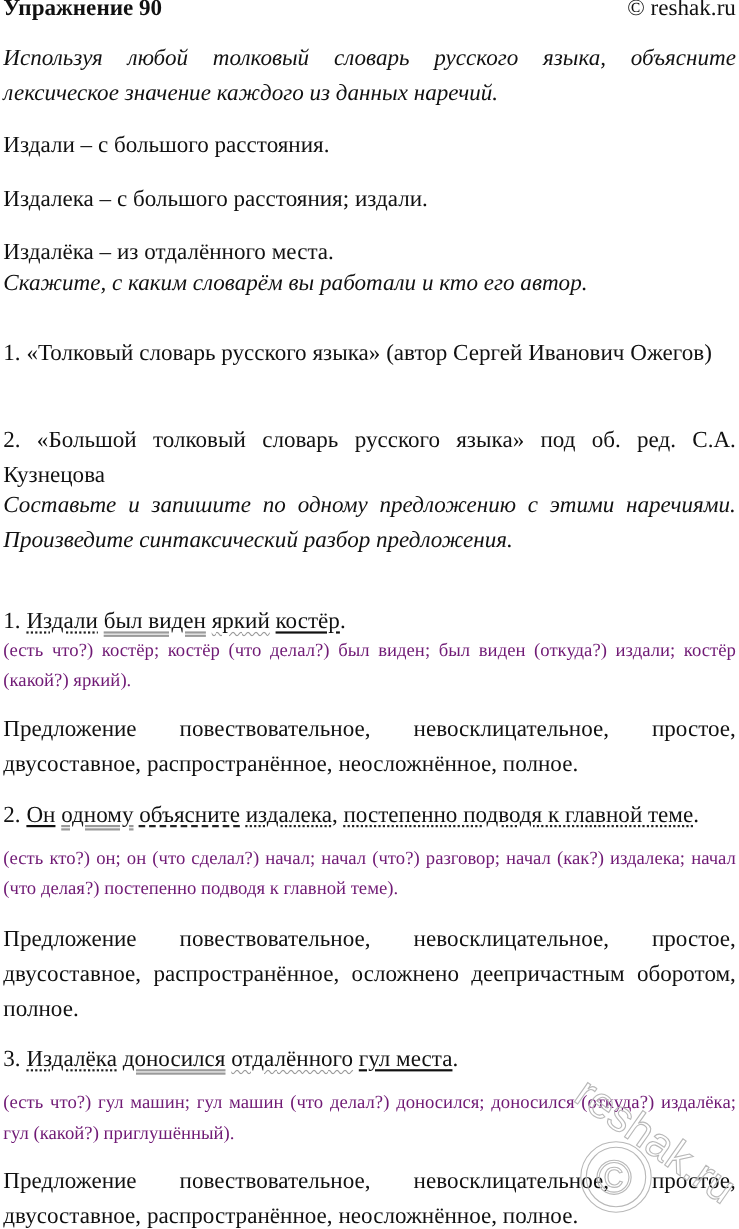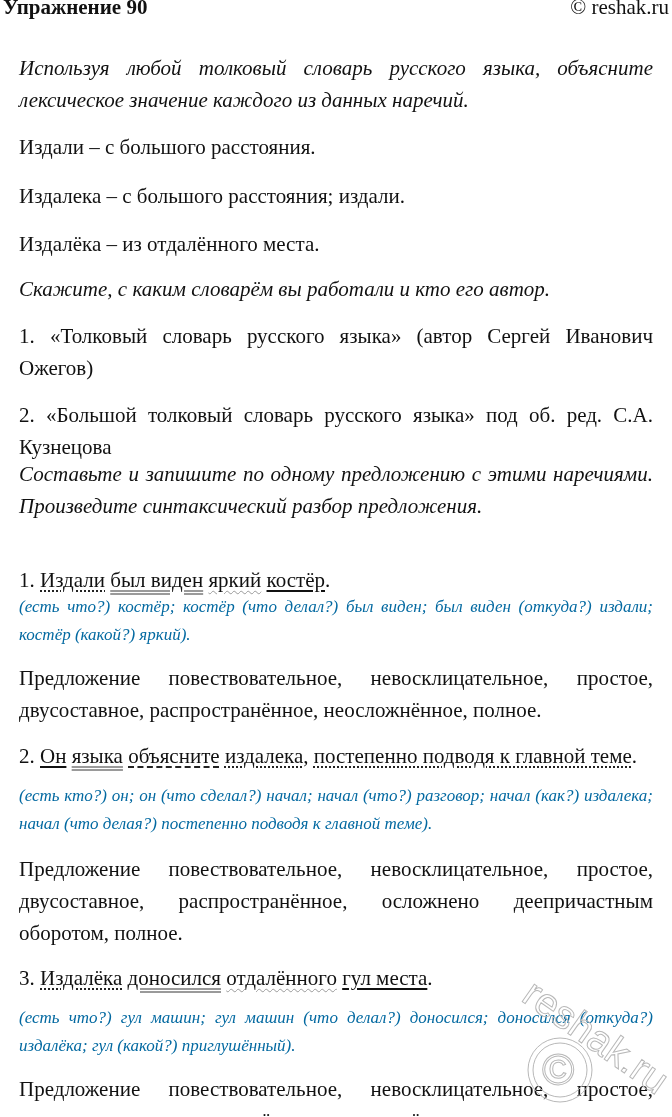--- a/index.html
+++ b/index.html
@@ -6,23 +6,23 @@
   body {
     width: 672px; height: 1117px; overflow: hidden; position: relative;
     font-family: "Liberation Serif", "DejaVu Serif", serif;
     color: #111111;
   }
   .page { position: absolute; left: 3px; top: 0; width: 666px; }
   .header { display: flex; justify-content: space-between; align-items: baseline;
     font-size: 21px; height: 24px; line-height: 24px; margin-top: -5px; }
   .title { font-weight: bold; }
   .copyright { font-weight: normal; }
-  p { margin: 16px; font-size: 21px; line-height: 32px; text-align: justify; }
+  p { margin: 0; font-size: 21px; line-height: 32px; text-align: justify; }
   .task { font-style: italic; }
-  .analysis { font-style: italic; color: #0369a1; font-size: 17px; line-height: 28px; }
+  .analysis { color: #701a75; font-size: 17px; line-height: 28px; }
   .s { position: absolute; left: 0; right: 0; }
   .u-single { text-decoration: underline; text-decoration-thickness: 1.5px; text-underline-offset: 3px; }
   .u-double { text-decoration: underline double #9a9a9a; text-underline-offset: 3px; }
   .u-wavy { text-decoration: underline wavy #9a9a9a; text-decoration-thickness: 1px; text-underline-offset: 3px; }
   .u-dashed { text-decoration: underline dashed #222; text-underline-offset: 3px; }
   .u-dashdot { text-decoration: underline dotted #222; text-decoration-thickness: 2px; text-underline-offset: 3px; }
   .watermark { position: absolute; left: 490px; top: 960px; width: 182px; height: 157px; pointer-events: none; }
 </style>
 </head>
 <body>
@@ -30,30 +30,30 @@
 <div class="page">
   <div class="header">
     <span class="title">Упражнение 90</span>
     <span class="copyright">© reshak.ru</span>
   </div>
 
   <p class="task s" style="top:36px">Используя любой толковый словарь русского языка, объясните лексическое значение каждого из данных наречий.</p>
   <p class="s" style="top:115px">Издали – с большого расстояния.</p>
   <p class="s" style="top:164px">Издалека – с большого расстояния; издали.</p>
   <p class="s" style="top:212px">Издалёка – из отдалённого места.</p>
-  <p class="task s" style="top:257px">Скажите, с каким словарём вы работали и кто его автор.</p>
+  <p class="task s" style="top:241px">Скажите, с каким словарём вы работали и кто его автор.</p>
   <p class="s" style="top:304px">1. «Толковый словарь русского языка» (автор Сергей Иванович Ожегов)</p>
   <p class="s" style="top:383px">2. «Большой толковый словарь русского языка» под об. ред. С.А. Кузнецова</p>
   <p class="task s" style="top:442px">Составьте и запишите по одному предложению с этими наречиями. Произведите синтаксический разбор предложения.</p>
 
   <p class="s" style="top:548px"><span>1. </span><span class="u-dashdot">Издали</span><span> </span><span class="u-double">был виден</span><span> </span><span class="u-wavy">яркий</span><span> </span><span class="u-single">костёр</span><span>.</span></p>
   <p class="analysis s" style="top:577px">(есть что?) костёр; костёр (что делал?) был виден; был виден (откуда?) издали; костёр (какой?) яркий).</p>
   <p class="s" style="top:646px">Предложение повествовательное, невосклицательное, простое, двусоставное, распространённое, неосложнённое, полное.</p>
 
-  <p class="s" style="top:724px"><span>2. </span><span class="u-single">Он</span><span> </span><span class="u-double">языка</span><span> </span><span class="u-dashed">объясните</span><span> </span><span class="u-dashdot">издалека</span><span>, </span><span class="u-dashdot">постепенно подводя к главной теме</span><span>.</span></p>
+  <p class="s" style="top:724px"><span>2. </span><span class="u-single">Он</span><span> </span><span class="u-double">одному</span><span> </span><span class="u-dashed">объясните</span><span> </span><span class="u-dashdot">издалека</span><span>, </span><span class="u-dashdot">постепенно подводя к главной теме</span><span>.</span></p>
   <p class="analysis s" style="top:766px">(есть кто?) он; он (что сделал?) начал; начал (что?) разговор; начал (как?) издалека; начал (что делая?) постепенно подводя к главной теме).</p>
   <p class="s" style="top:837px">Предложение повествовательное, невосклицательное, простое, двусоставное, распространённое, осложнено деепричастным оборотом, полное.</p>
 
   <p class="s" style="top:946px"><span>3. </span><span class="u-dashdot">Издалёка</span><span> </span><span class="u-double">доносился</span><span> </span><span class="u-wavy">отдалённого</span><span> </span><span class="u-single">гул места</span><span>.</span></p>
   <p class="analysis s" style="top:988px">(есть что?) гул машин; гул машин (что делал?) доносился; доносился (откуда?) издалёка; гул (какой?) приглушённый).</p>
   <p class="s" style="top:1057px">Предложение повествовательное, невосклицательное, простое, двусоставное, распространённое, неосложнённое, полное.</p>
 </div>
 
 <svg class="watermark" viewBox="0 0 182 157">
   <g fill="none" stroke="#b8b8b8" stroke-width="1">

